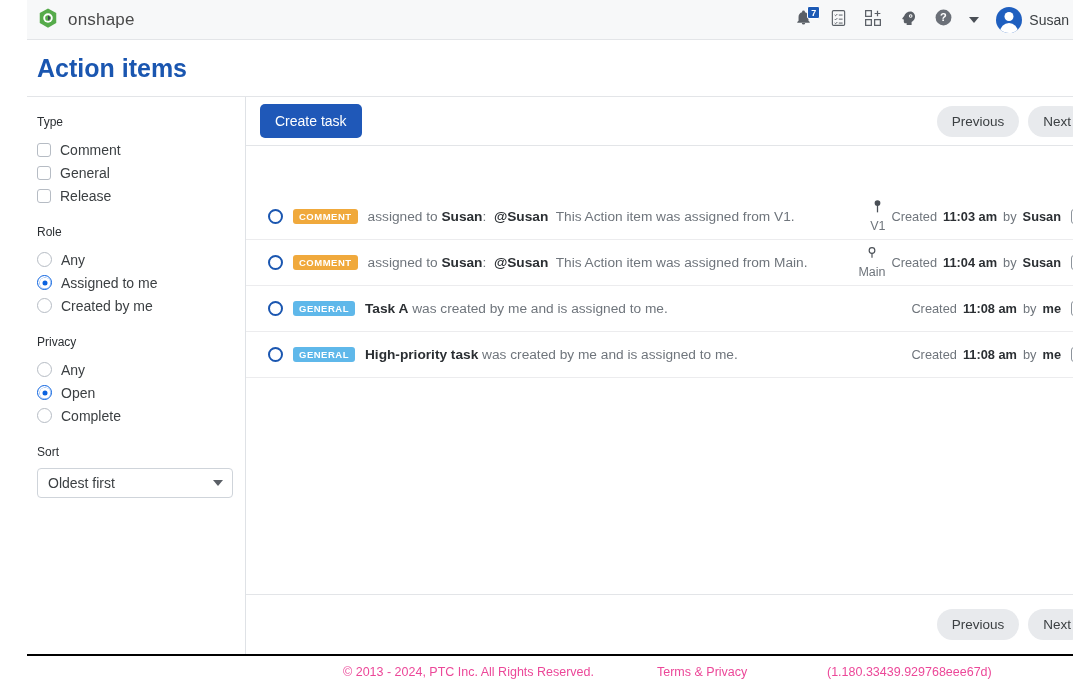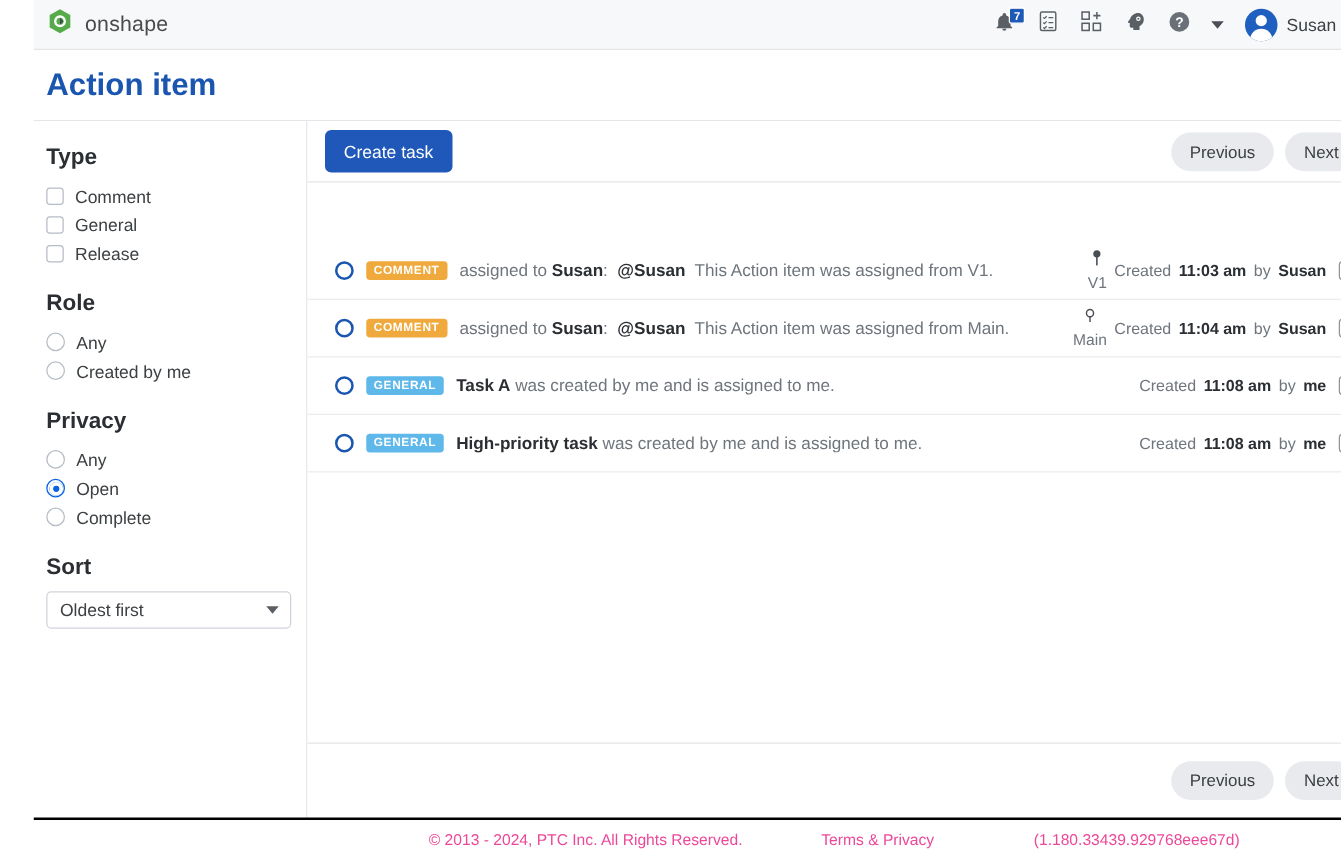--- a/index.html
+++ b/index.html
@@ -58,21 +58,21 @@
                border-top: 1px solid #e3e5e8; }
 
   
   .sidebar {
     width: 219px; min-width: 219px;
     background: #fff;
     border-right: 1px solid #dfe2e6;
     padding: 18px 0 0 10px;
   }
   .filter-group { margin-bottom: 18px; }
-  .filter-title { font-size: 18px; font-weight: bold; color: #2b2f33; margin-bottom: 9px; }
+  .filter-title { font-size: 12px; font-weight: normal; color: #2b2f33; margin-bottom: 9px; }
   .opt { display: flex; align-items: center; gap: 9px; height: 23px; cursor: pointer; }
   .opt-label { font-size: 14px; color: #3c4043; }
   .cbox {
     width: 14px; height: 14px; border: 1px solid #b6bcc4; border-radius: 3px; background:#fff; flex:none;
   }
   .radio {
     width: 15px; height: 15px; border: 1px solid #b6bcc4; border-radius: 50%; background:#fff; flex:none;
     position: relative;
   }
   .radio.checked { border: 1px solid #0a62e0; }
@@ -230,21 +230,21 @@
       <div class="avatar-wrap">
         <div class="avatar"></div>
         <span class="user-name">Susan</span>
         <div class="caret"></div>
       </div>
 
     </div>
   </div>
 
   <div class="page-title-bar">
-    <div class="page-title">Action item</div>
+    <div class="page-title">Action items</div>
   </div>
 
   <div class="body-area">
 
     <div class="sidebar">
 
       <div class="filter-group">
         <div class="filter-title">Type</div>
         <div class="opt">
           <span class="cbox"></span>
@@ -258,20 +258,24 @@
           <span class="cbox"></span>
           <span class="opt-label">Release</span>
         </div>
       </div>
 
       <div class="filter-group">
         <div class="filter-title">Role</div>
         <div class="opt">
           <span class="radio"></span>
           <span class="opt-label">Any</span>
+        </div>
+        <div class="opt">
+          <span class="radio checked"></span>
+          <span class="opt-label">Assigned to me</span>
         </div>
         <div class="opt">
           <span class="radio"></span>
           <span class="opt-label">Created by me</span>
         </div>
       </div>
 
       <div class="filter-group">
         <div class="filter-title">Privacy</div>
         <div class="opt">

